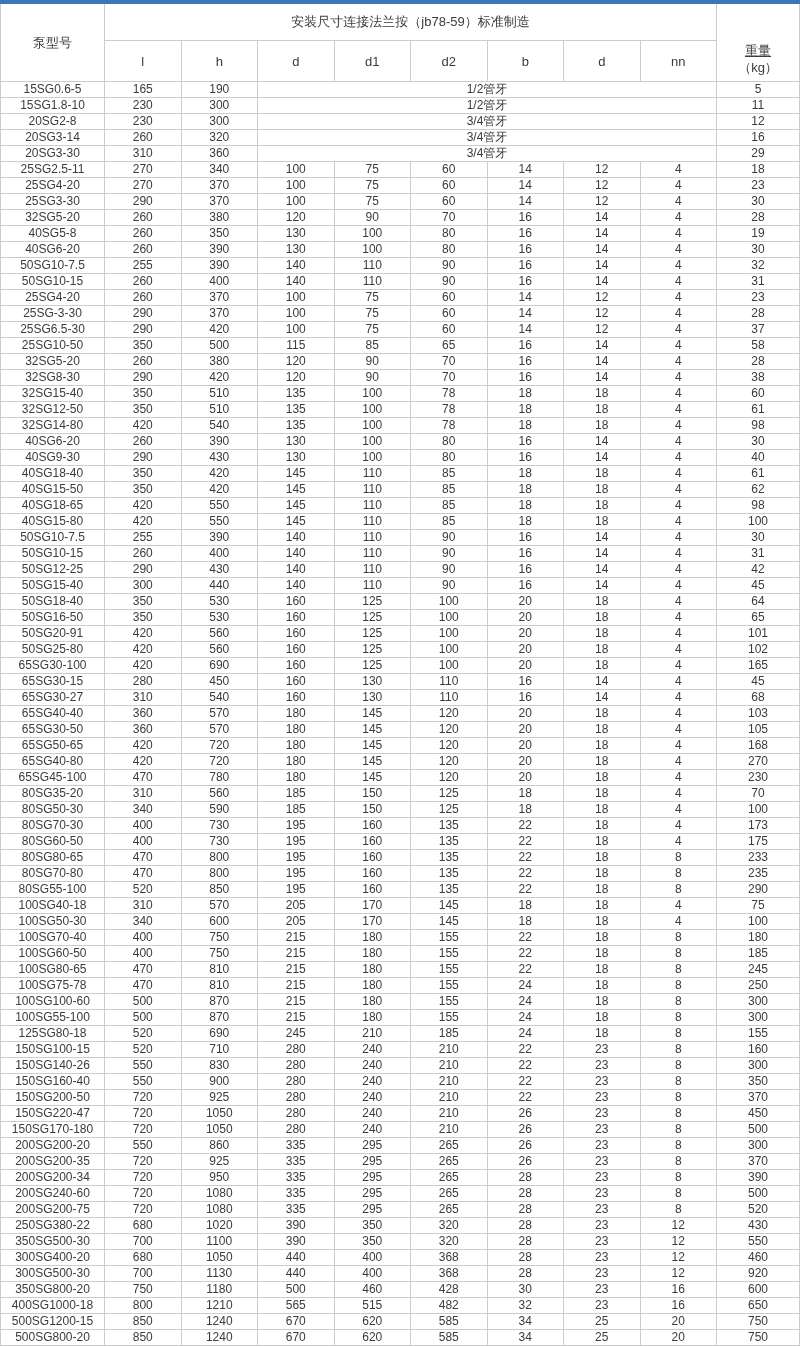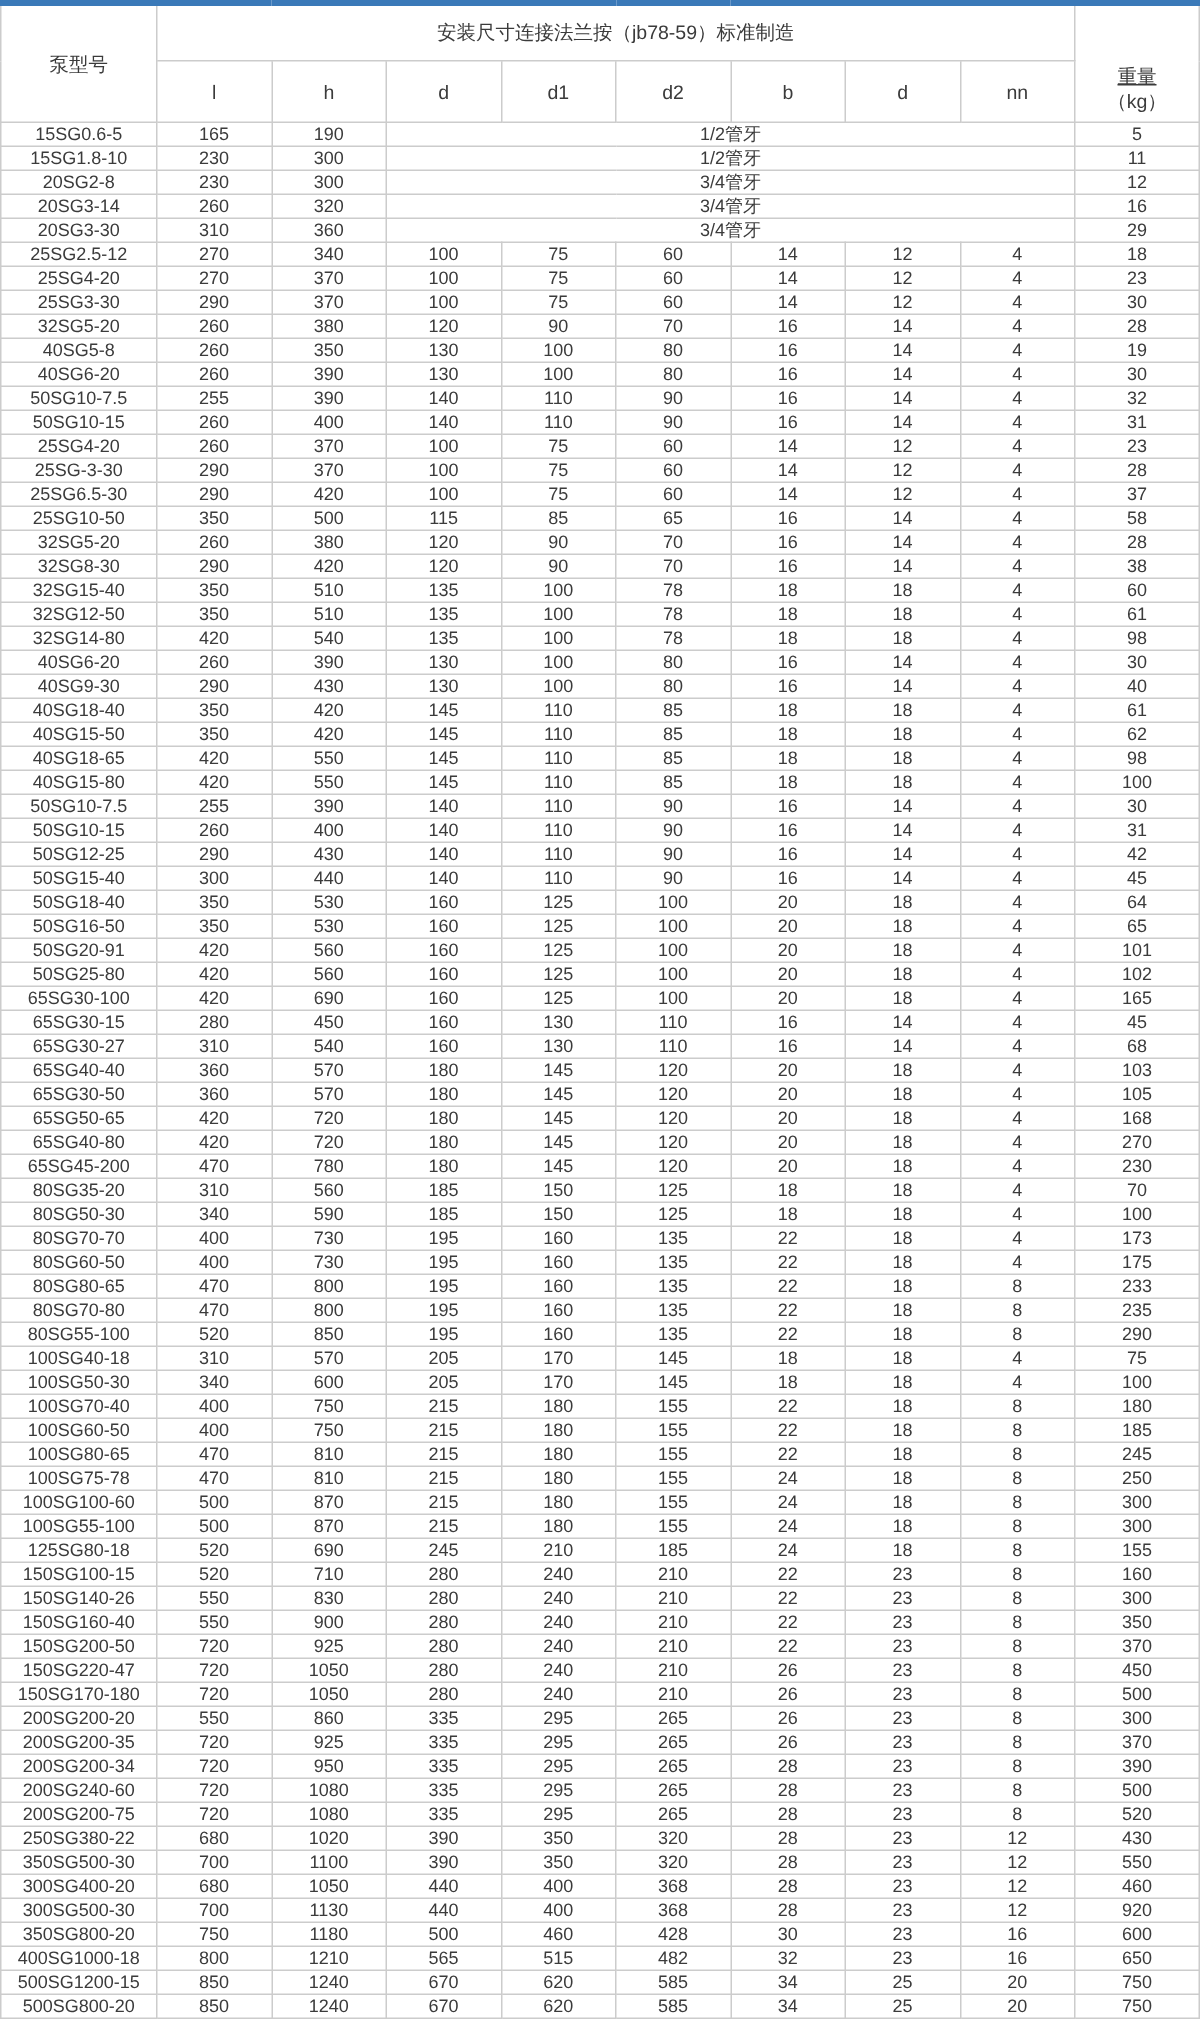--- a/index.html
+++ b/index.html
@@ -101,21 +101,21 @@
         <td>16</td>
       </tr>
       <tr>
         <td>20SG3-30</td>
         <td>310</td>
         <td>360</td>
         <td colspan="6">3/4管牙</td>
         <td>29</td>
       </tr>
       <tr>
-        <td>25SG2.5-12</td>
+        <td>25SG2.5-11</td>
         <td>270</td>
         <td>340</td>
         <td>100</td>
         <td>75</td>
         <td>60</td>
         <td>14</td>
         <td>12</td>
         <td>4</td>
         <td>18</td>
       </tr>
@@ -557,21 +557,21 @@
         <td>720</td>
         <td>180</td>
         <td>145</td>
         <td>120</td>
         <td>20</td>
         <td>18</td>
         <td>4</td>
         <td>270</td>
       </tr>
       <tr>
-        <td>65SG45-200</td>
+        <td>65SG45-100</td>
         <td>470</td>
         <td>780</td>
         <td>180</td>
         <td>145</td>
         <td>120</td>
         <td>20</td>
         <td>18</td>
         <td>4</td>
         <td>230</td>
       </tr>
@@ -593,21 +593,21 @@
         <td>590</td>
         <td>185</td>
         <td>150</td>
         <td>125</td>
         <td>18</td>
         <td>18</td>
         <td>4</td>
         <td>100</td>
       </tr>
       <tr>
-        <td>80SG70-70</td>
+        <td>80SG70-30</td>
         <td>400</td>
         <td>730</td>
         <td>195</td>
         <td>160</td>
         <td>135</td>
         <td>22</td>
         <td>18</td>
         <td>4</td>
         <td>173</td>
       </tr>

